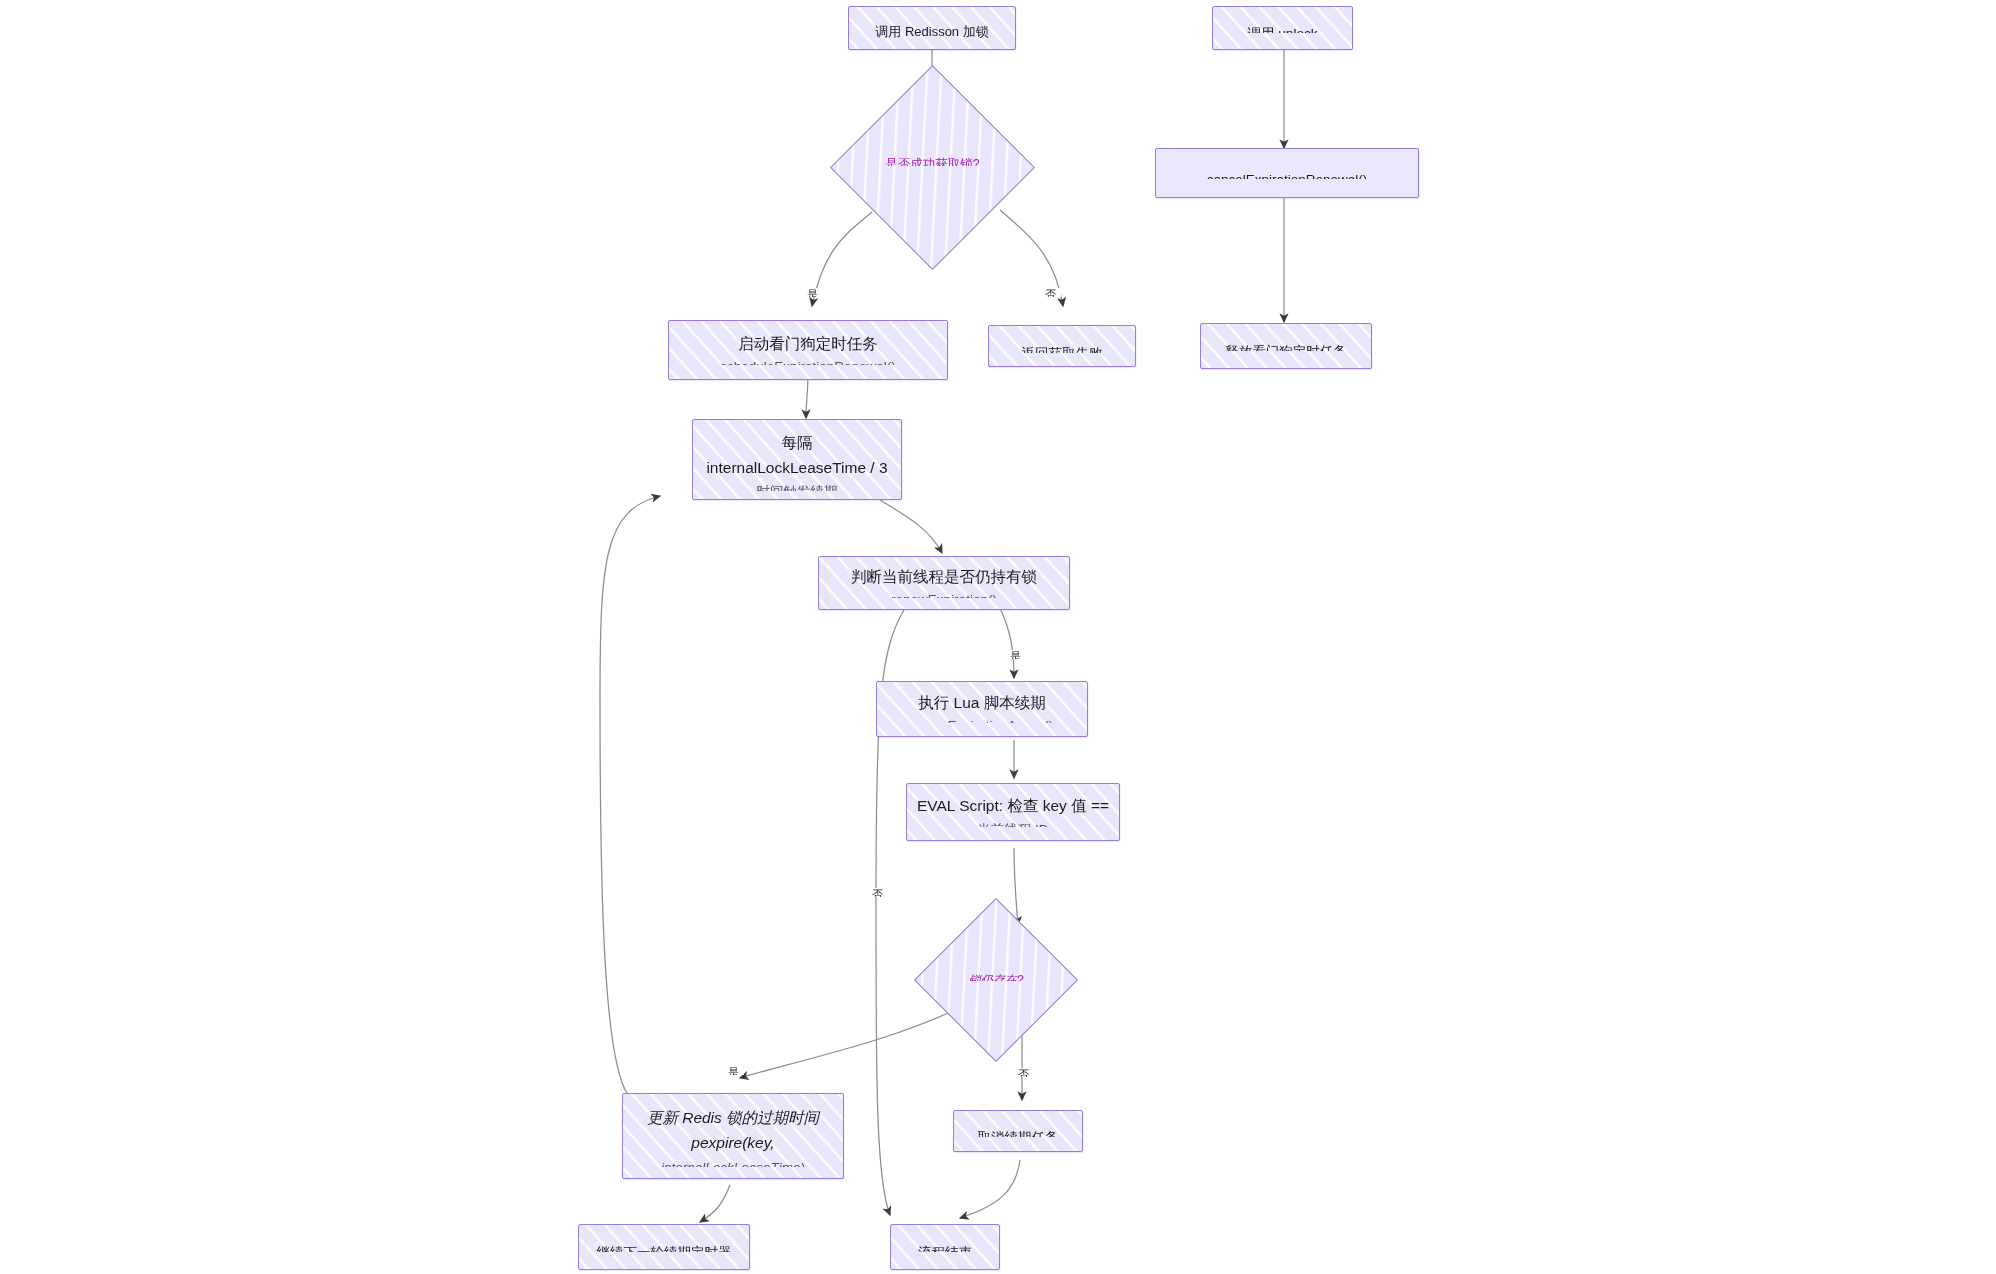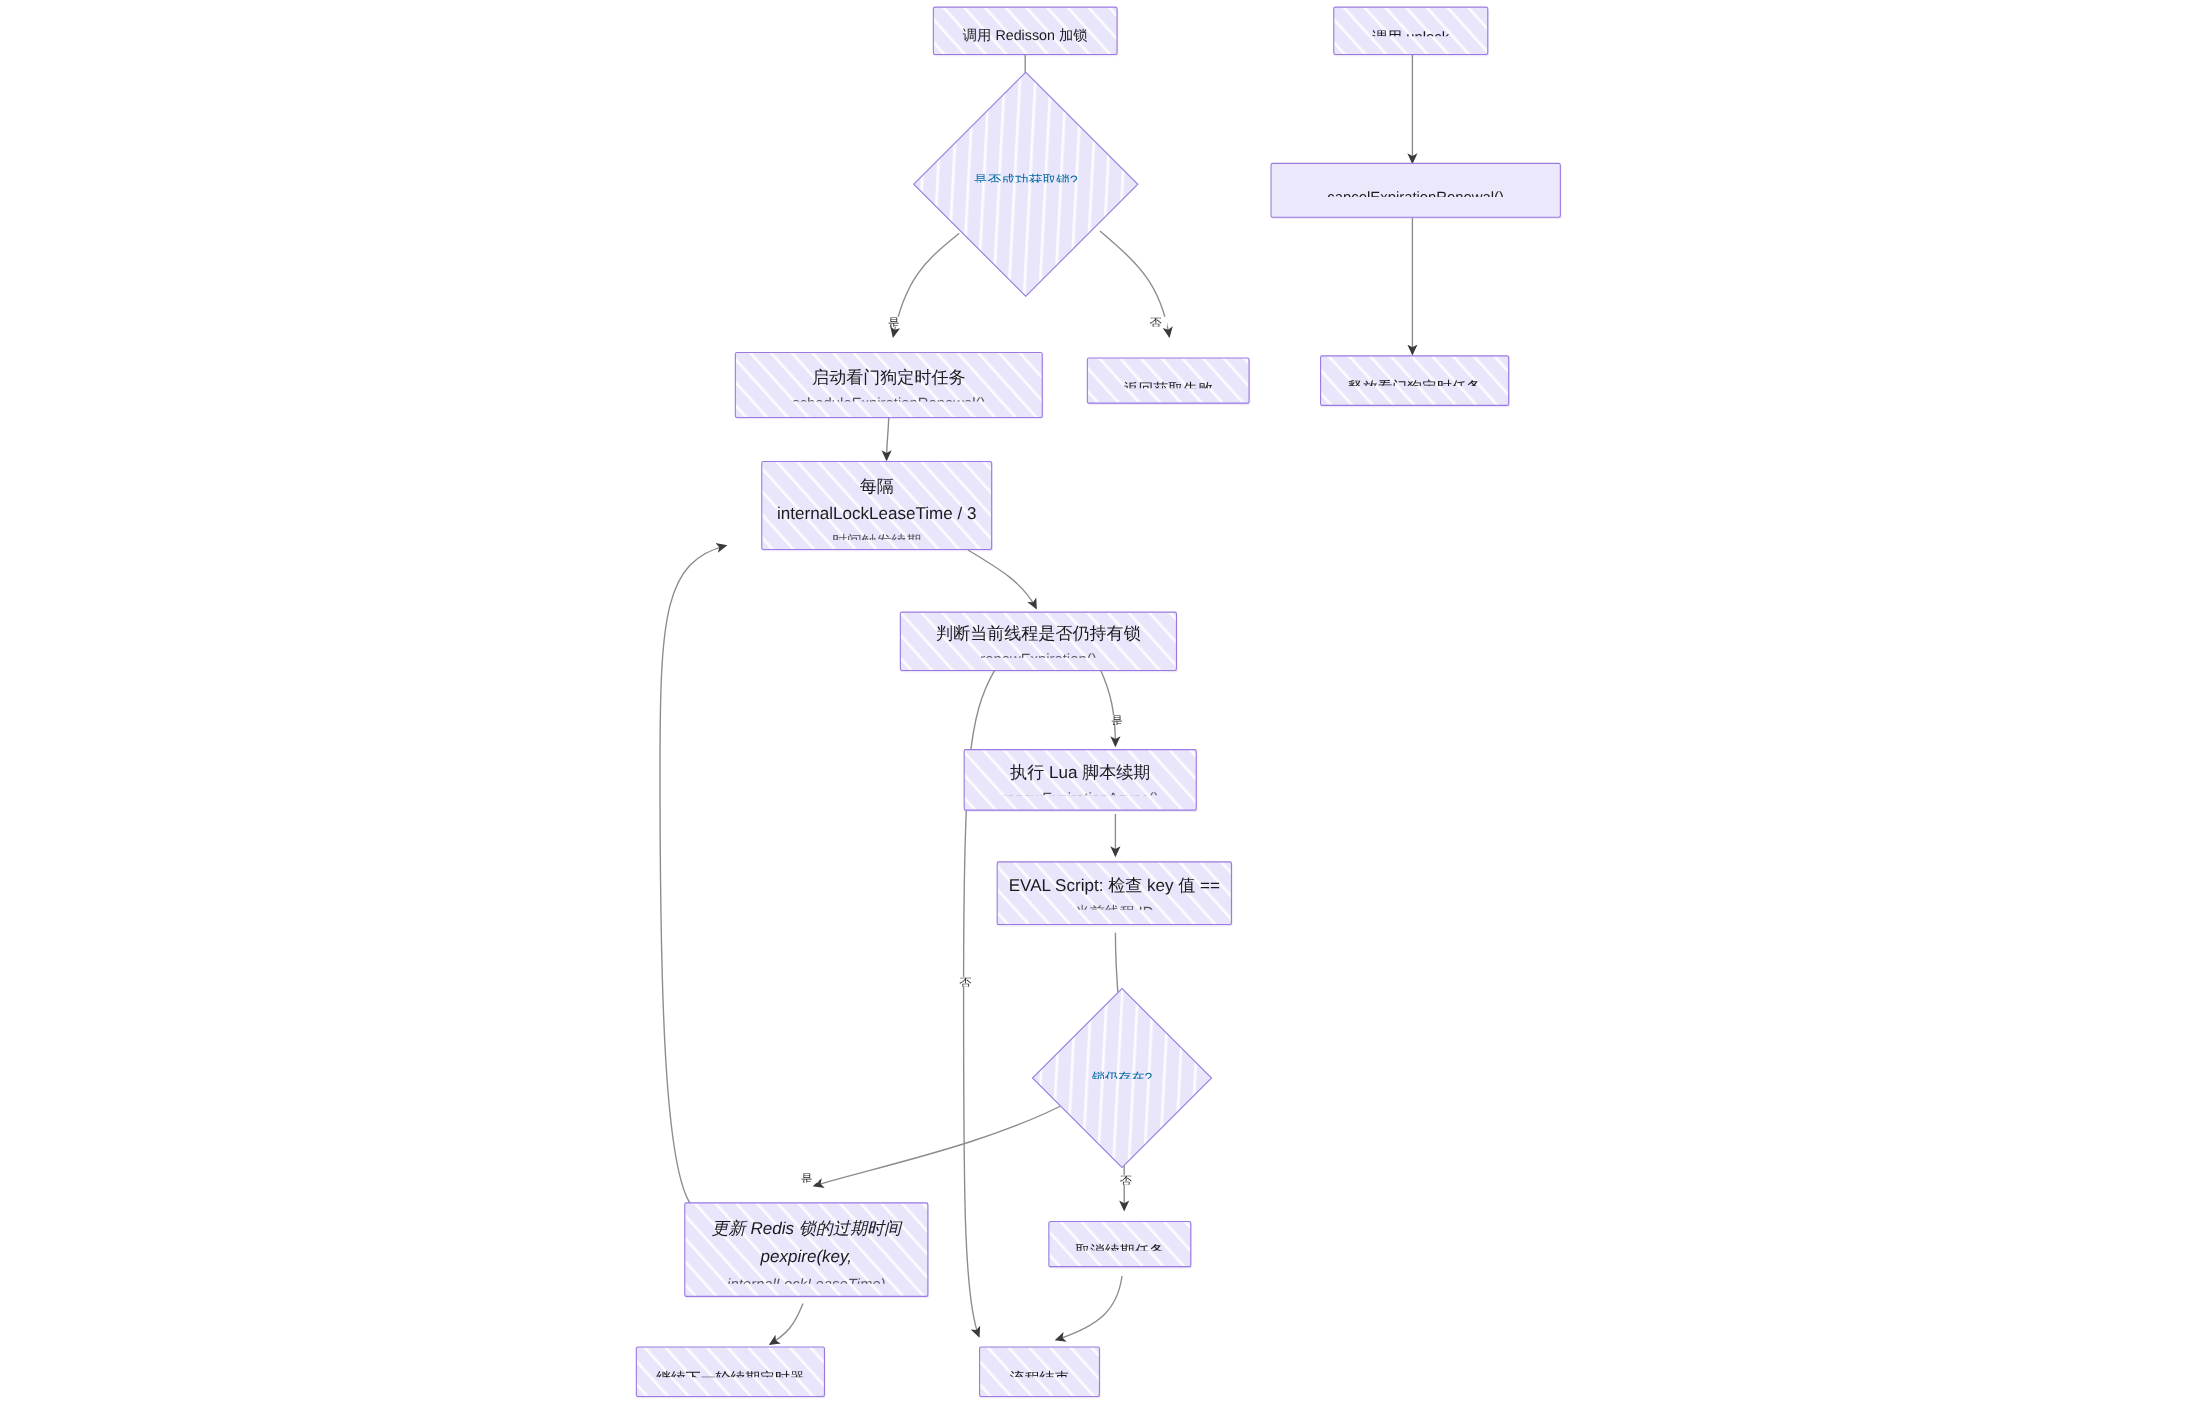--- a/index.html
+++ b/index.html
@@ -49,21 +49,21 @@
         rgba(255,255,255,0.0) 5px,
         rgba(255,255,255,0.85) 6px,
         rgba(255,255,255,0.85) 7px,
         rgba(255,255,255,0.0) 9px,
         rgba(255,255,255,0.0) 14px),
       #e9e6fb;
     transform:rotate(45deg);
   }
   .diamond-label{
     position:relative;z-index:2;
-    text-align:center;color:#0369a1;
+    text-align:center;color:#a21caf;
     width:150%;
   }
 
   
   .label{
     position:relative;
     width:100%;
     display:block;
     white-space:pre-line;
   }
@@ -178,21 +178,21 @@
     </div>
   </div>
 
   <div class="node rect" style="left:906px;top:783px;width:214px;height:58px;">
     <div class="label" style="position:relative;height:100%;">
       <span class="clip-low f15" style="top:11px;">EVAL Script: 检查 key 值 ==</span>
       <span class="clip-low f13" style="top:36px;color:#55555e;height:7px;overflow:hidden;">当前线程 ID</span>
     </div>
   </div>
 
-  <div class="diamond-wrap" style="left:962px;top:922px;width:116px;height:116px;">
+  <div class="diamond-wrap" style="left:938px;top:922px;width:116px;height:116px;font-style:italic;">
     <div class="diamond-shape"></div>
     <span class="diamond-label f13" style="position:absolute;top:50px;font-size:12px;height:9px;overflow:hidden;">锁仍存在?</span>
   </div>
 
   <div class="node rect" style="left:622px;top:1093px;width:222px;height:86px;font-style:italic;">
     <div class="label" style="position:relative;height:100%;">
       <span class="clip-low f15" style="top:13px;">更新 Redis 锁的过期时间</span>
       <span class="clip-low f15" style="top:38px;">pexpire(key,</span>
       <span class="clip-low f13" style="top:64px;color:#55555e;height:9px;overflow:hidden;">internalLockLeaseTime)</span>
     </div>

